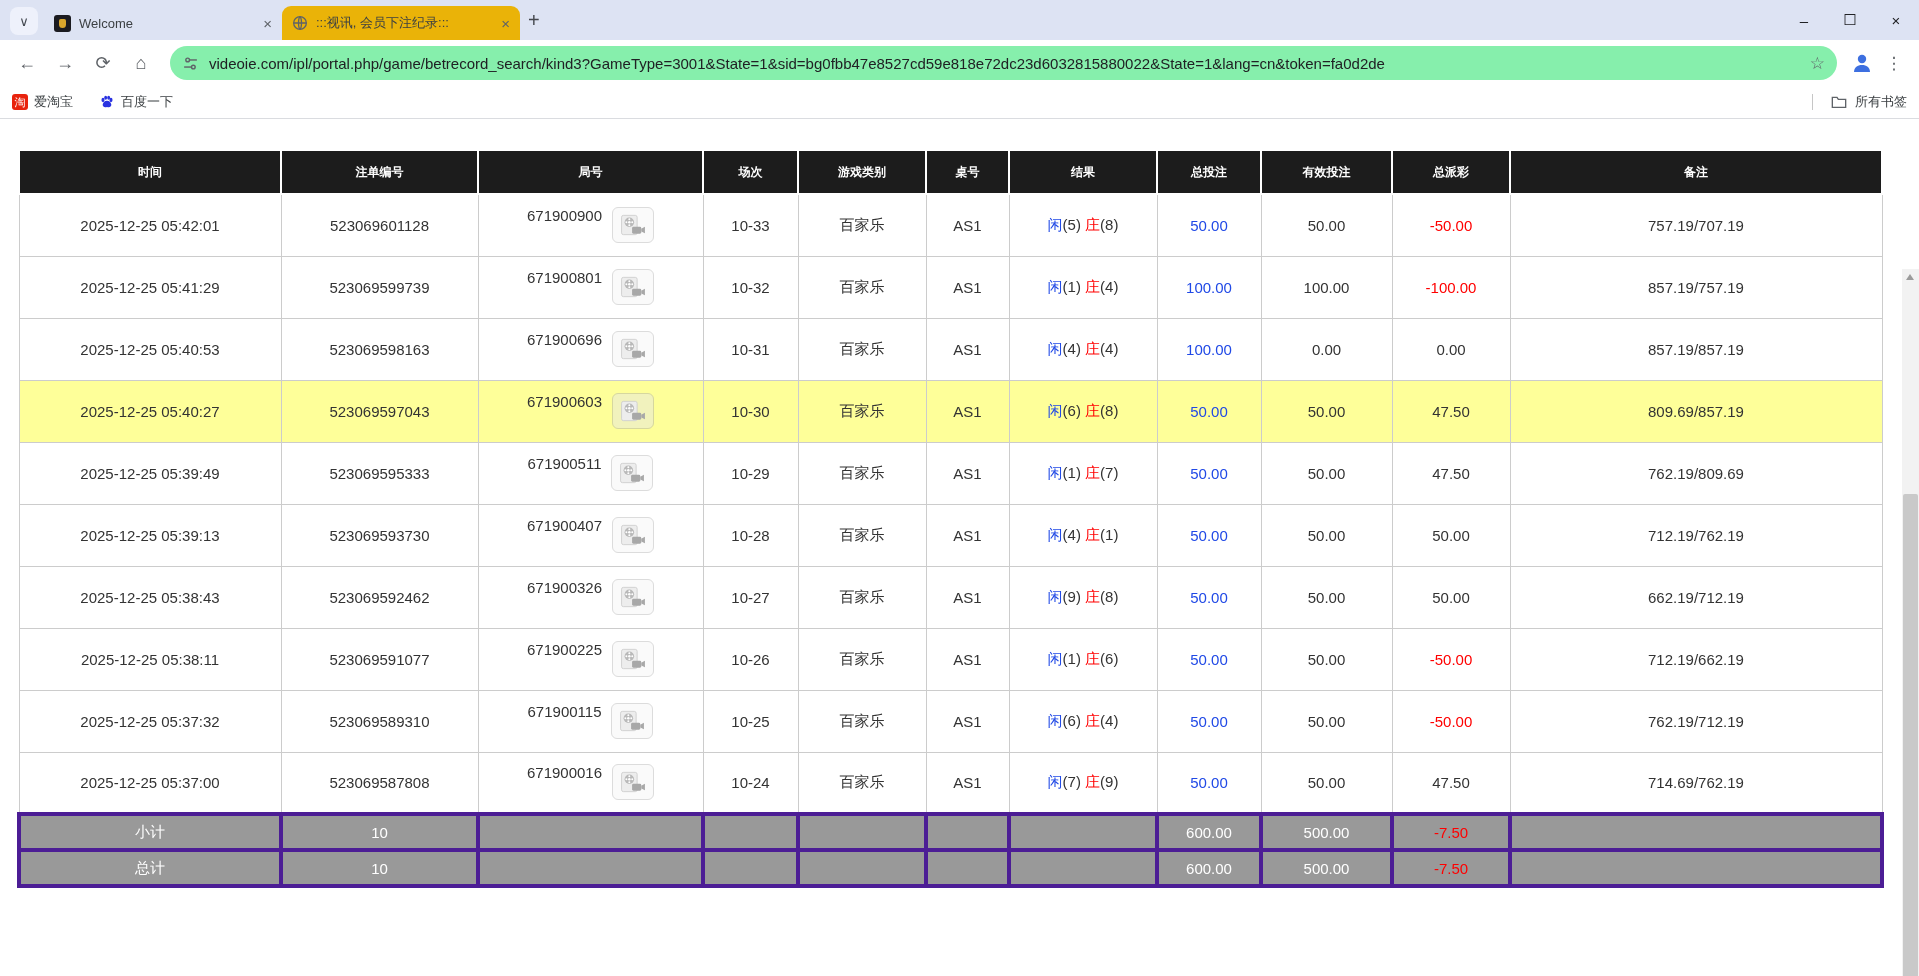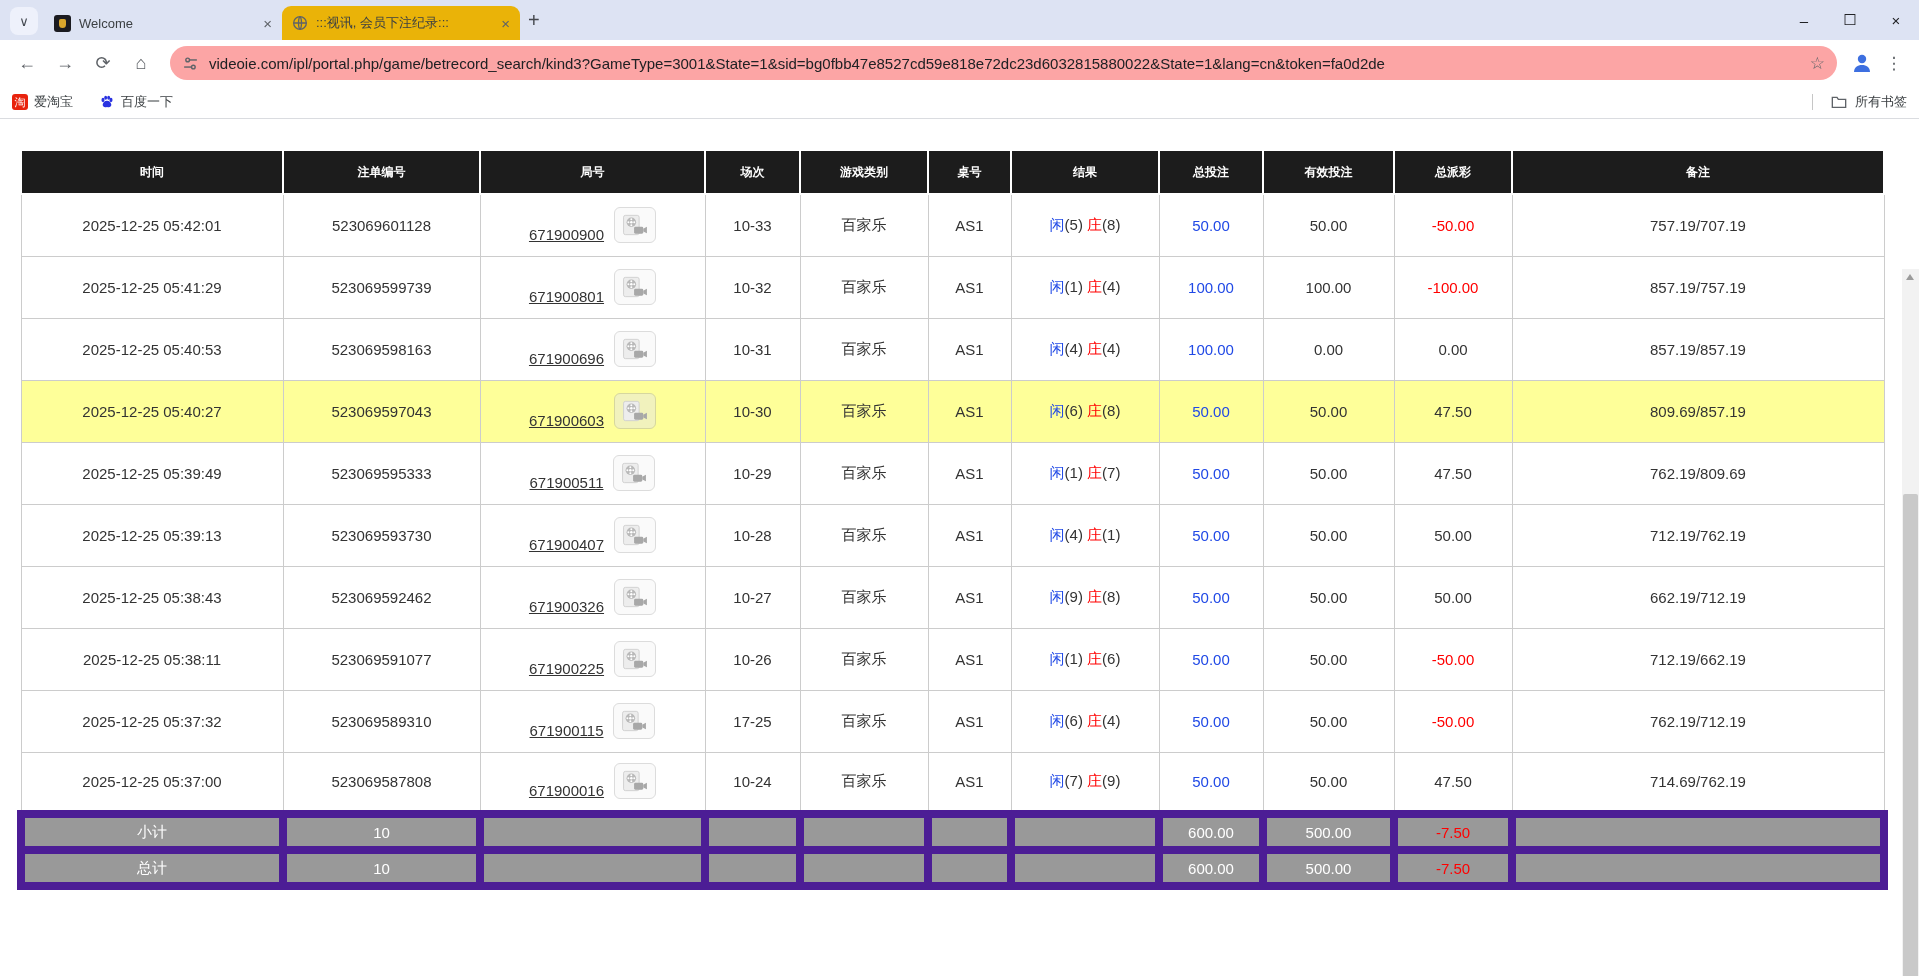--- a/index.html
+++ b/index.html
@@ -19,21 +19,21 @@
   .favicon-welcome { width:17px; height:17px; border-radius:3px; background:#1b1b20; position:relative; flex:0 0 auto; }
   .favicon-welcome::after { content:""; position:absolute; left:5px; top:4px; width:7px; height:9px;
     background:#d9a62c; border-radius:2px 2px 4px 4px; }
   .newtab-btn { border:none; background:transparent; font-size:20px; color:#45484e; margin:0 0 8px 8px; cursor:pointer; }
   .win-controls { position:absolute; right:0; top:0; height:40px; display:flex; }
   .win-btn { width:46px; height:100%; border:none; background:transparent; font-size:15px; color:#202124; cursor:pointer; }
 
   .toolbar { height:46px; background:#fff; display:flex; align-items:center; padding:0 10px; gap:4px; }
   .nav-btn { width:34px; height:34px; border:none; background:transparent; border-radius:50%;
     font-size:18px; color:#5f6368; cursor:pointer; }
-  .omnibox { flex:1; height:34px; margin:0 8px; background:#fca5a5; border-radius:17px;
+  .omnibox { flex:1; height:34px; margin:0 8px; background:#86efac; border-radius:17px;
     display:flex; align-items:center; padding:0 12px; gap:10px; min-width:0; }
   .siteinfo-icon { flex:0 0 auto; color:#5f6368; }
   .url-text { flex:1; font-size:15px; color:#202124; white-space:nowrap; overflow:hidden; }
   .star-btn { border:none; background:transparent; font-size:17px; color:#5f6368; cursor:pointer; flex:0 0 auto; }
   .avatar { width:26px; height:26px; border-radius:50%; background:transparent; display:flex; align-items:center; justify-content:center; cursor:pointer; }
   .menu-btn { border:none; background:transparent; font-size:17px; color:#5f6368; width:30px; cursor:pointer; }
 
   .bookmarks { height:33px; background:#fff; border-bottom:1px solid #dadce0; display:flex; align-items:center; padding:0 12px; font-size:13px; color:#3c4043; }
   .bm-item { display:flex; align-items:center; gap:6px; margin-right:26px; cursor:pointer; }
   .taobao-ic { width:16px; height:16px; background:#e8230d; color:#fff; border-radius:3px; font-size:11px;
@@ -43,28 +43,28 @@
 
   
   .content { position:relative; height:856px; background:#fff; }
   table { border-collapse:collapse; table-layout:fixed; width:1863px; margin:30px 0 0 17px; text-align:center; }
   th { background:var(--header-bg,#1c1c1c); color:#fff; font-weight:bold; font-size:12px; height:44px;
     border:2px solid #fff; }
   td { border:1px solid #ccc; height:62px; font-size:15px; color:#333; background:#fff; }
   tr.highlight td { background:var(--hl,#feff99);margin-top:29px; }
   td.blue { color:var(--blue,#2049e6); }
   td.red, span.red-val { color:var(--red,#ff0000); }
-  .round-flex { display:flex; align-items:flex-end; justify-content:center; gap:10px;text-decoration:underline; }
+  .round-flex { display:flex; align-items:flex-start; justify-content:center; gap:10px; }
   .cam-btn { width:42px; height:36px; border:1px solid #dcdcdc; border-radius:6px; background:#fafafa; cursor:pointer;
     display:inline-flex; align-items:center; justify-content:center; padding:0; }
   tr.highlight .cam-btn { background:#f1f2bd; border-color:#d6d79e; }
   .res-player { color:var(--blue,#2049e6); }
   .res-banker { color:var(--red,#ff0000); }
   .res-score { color:#333; }
-  tr.tfoot td { background:var(--footer-bg,#999); color:#fff; border:8px solid #4c1d95; height:36px; font-size:15px; }
+  tr.tfoot td { background:var(--footer-bg,#999); color:#fff; border:4px solid #4c1d95; height:36px; font-size:15px; }
   tr.tfoot td.red { color:var(--red,#ff0000); }
 
   
   .scrollbar { position:absolute; right:0; top:120px; width:17px; height:856px; background:#f2f2f2; }
   .sb-arrow { position:absolute; top:5px; left:4px; width:0; height:0;
     border-left:4px solid transparent; border-right:4px solid transparent; border-bottom:6px solid #9b9b9b; }
   .sb-thumb { position:absolute; top:225px; left:1px; width:15px; height:631px; background:#c9c9c9; border-radius:2px; }
 </style>
 </head>
 <body>
@@ -431,21 +431,21 @@
                   <circle cx="10" cy="5.8" r="1.1" fill="#fff"></circle>
                   <circle cx="10" cy="12.2" r="1.1" fill="#fff"></circle>
                   <circle cx="6.8" cy="9" r="1.1" fill="#fff"></circle>
                   <circle cx="13.2" cy="9" r="1.1" fill="#fff"></circle>
                   <rect x="13" y="14" width="10" height="7.5" rx="1.5" fill="#a8a8a8"></rect>
                   <path d="M23 16l4-2v7l-4-2z" fill="#a8a8a8"></path>
                 </svg>
               </button>
             </div>
           </td>
-          <td>17-25</td>
+          <td>10-25</td>
           <td>百家乐</td>
           <td>AS1</td>
           <td><span class="res-player">闲</span><span class="res-score">(6) </span><span class="res-banker">庄</span><span class="res-score">(4)</span></td>
           <td class="blue">50.00</td>
           <td>50.00</td>
           <td class="red">-50.00</td>
           <td>762.19/712.19</td>
         </tr>
         <tr>
           <td>2025-12-25 05:37:00</td>

